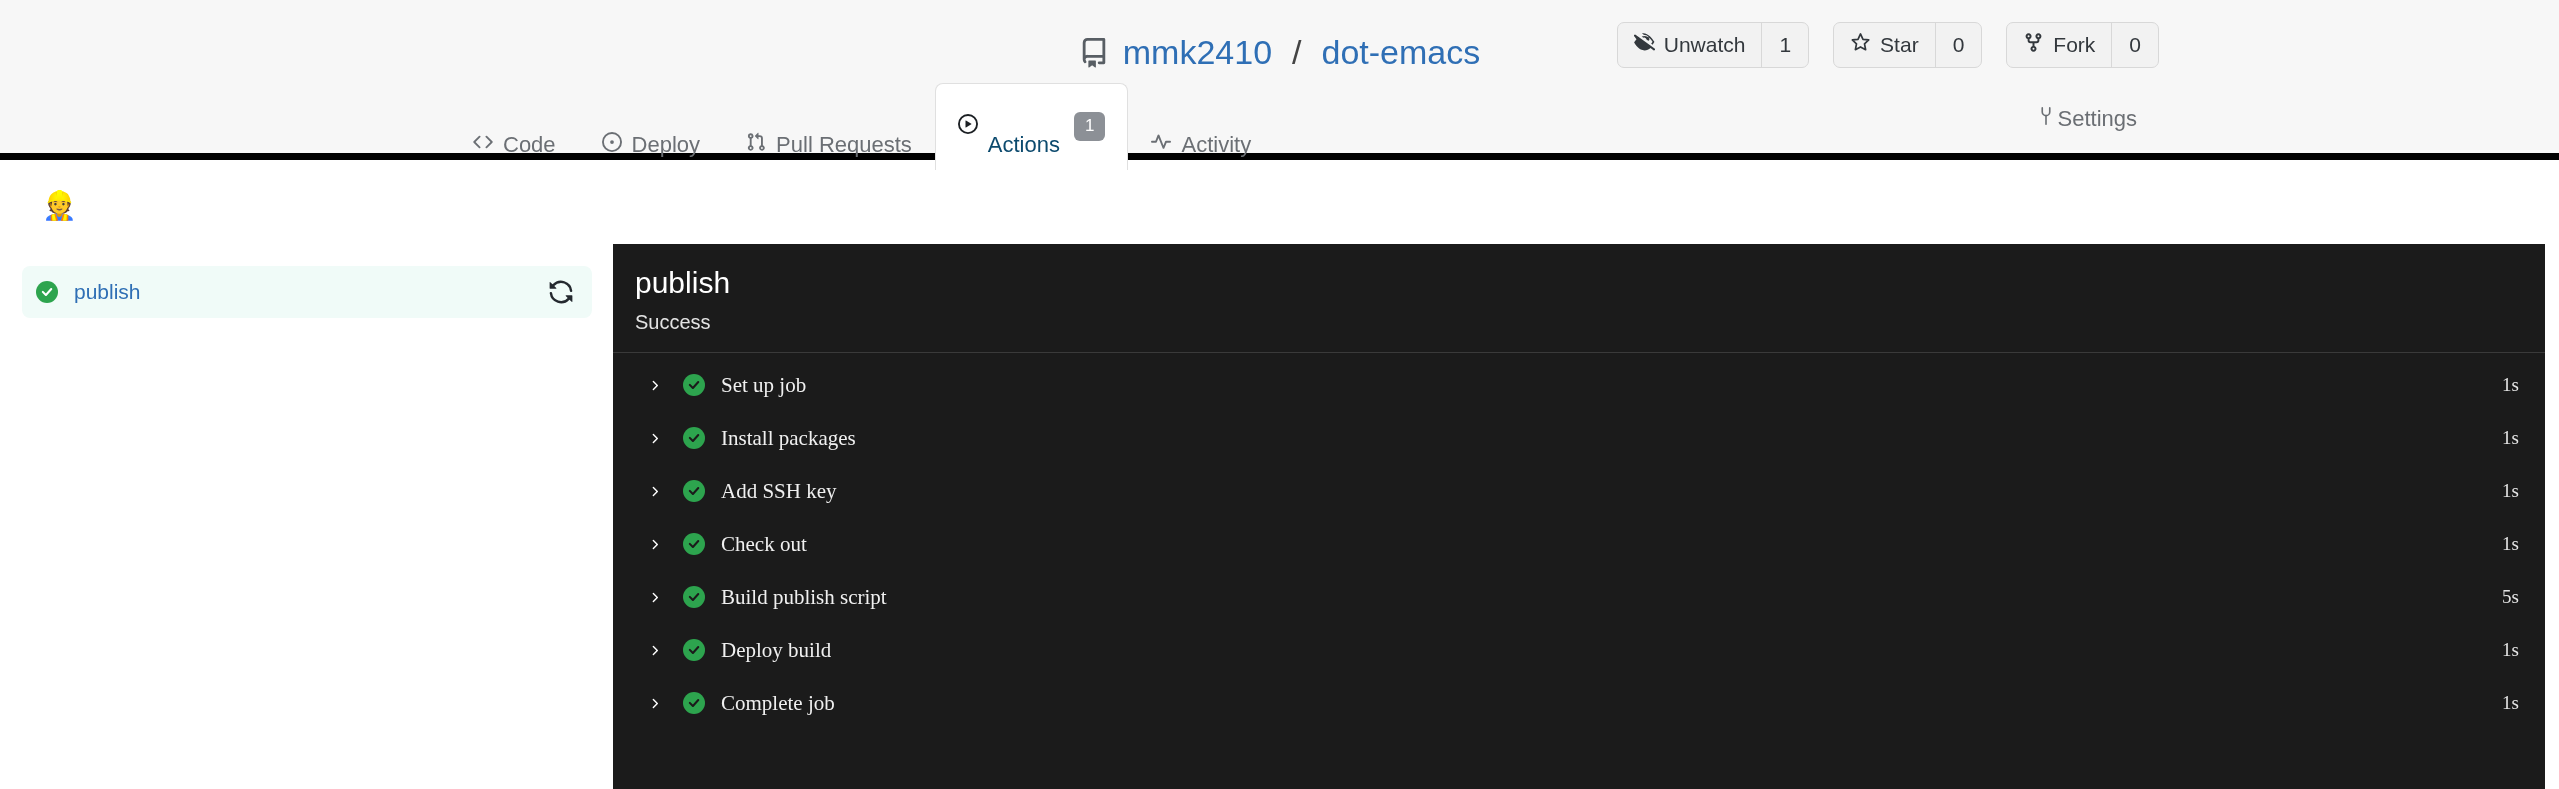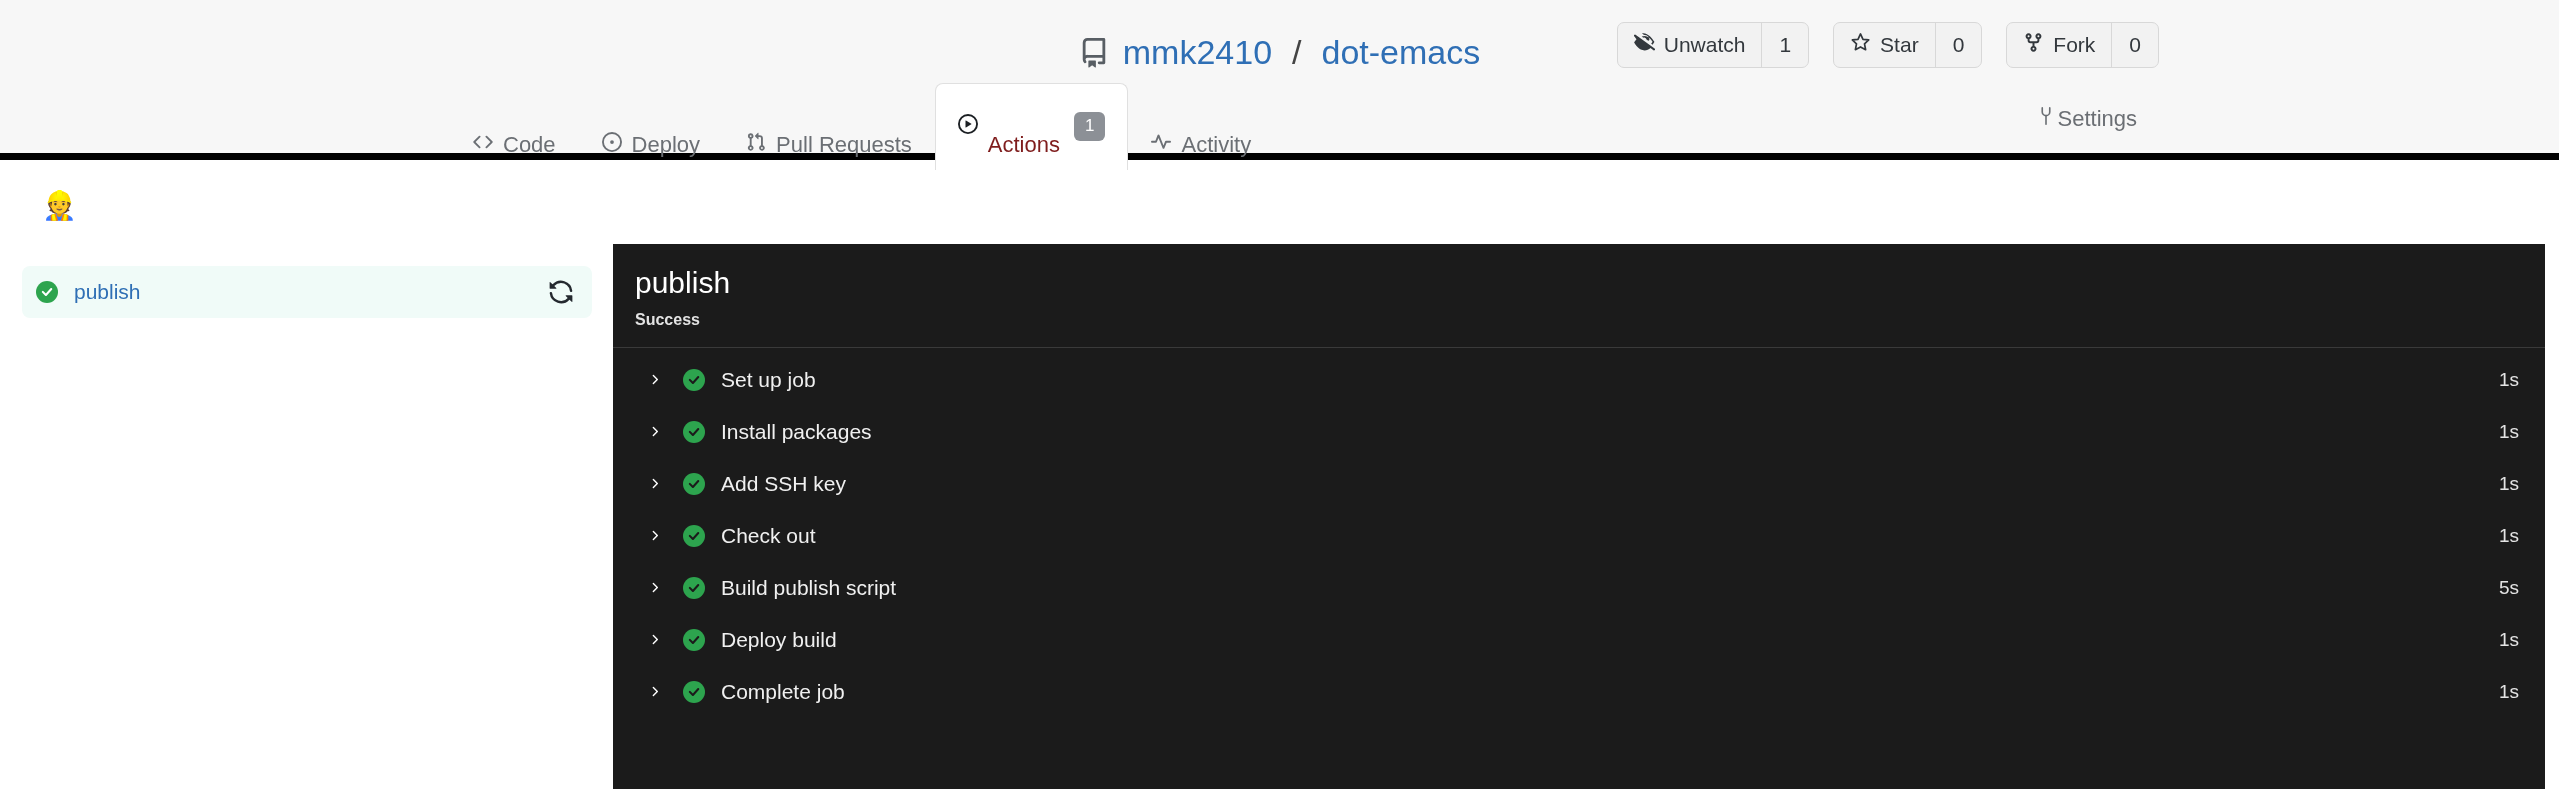--- a/index.html
+++ b/index.html
@@ -111,21 +111,21 @@
     border-bottom: none;
     border-radius: 8px 8px 0 0;
     position: relative;
     top: 1px;
   }
   .nav-tab.active {
     background: #ffffff;
     border-color: #e0e0e0;
     color: #1b1f23;
   }
-  .nav-tab.active .tab-label { color: #7f1d1d; margin-top: 36px; }
+  .nav-tab.active .tab-label { color: #0c4a6e; margin-top: 36px; }
   .tab-badge {
     background: #8c9096;
     color: #ffffff;
     border-radius: 6px;
     font-size: 17px;
     padding: 2px 11px;
     margin-left: 4px;
     line-height: 1.45;
   }
   .nav-right {
@@ -209,25 +209,24 @@
     border-bottom: 1px solid #3a3a3a;
   }
   .log-header-title {
     font-size: 30px;
     color: #ffffff;
     font-weight: 400;
     margin: 0 0 10px 0;
     line-height: 1.15;
   }
   .log-header-status {
-    font-size: 16px;
+    font-size: 20px;
     color: #e3e3e3;
-    font-weight: bold;
-  }
-  .log-steps { padding: 6px 0 0 0; }
+  }
+  .log-steps { padding: 6px 0 0 0; font-family: Liberation Serif, serif; }
   .log-step {
     display: flex;
     align-items: center;
     padding: 14px 26px 14px 34px;
     cursor: pointer;
   }
   .step-chevron {
     width: 16px;
     flex: 0 0 16px;
     display: flex;

